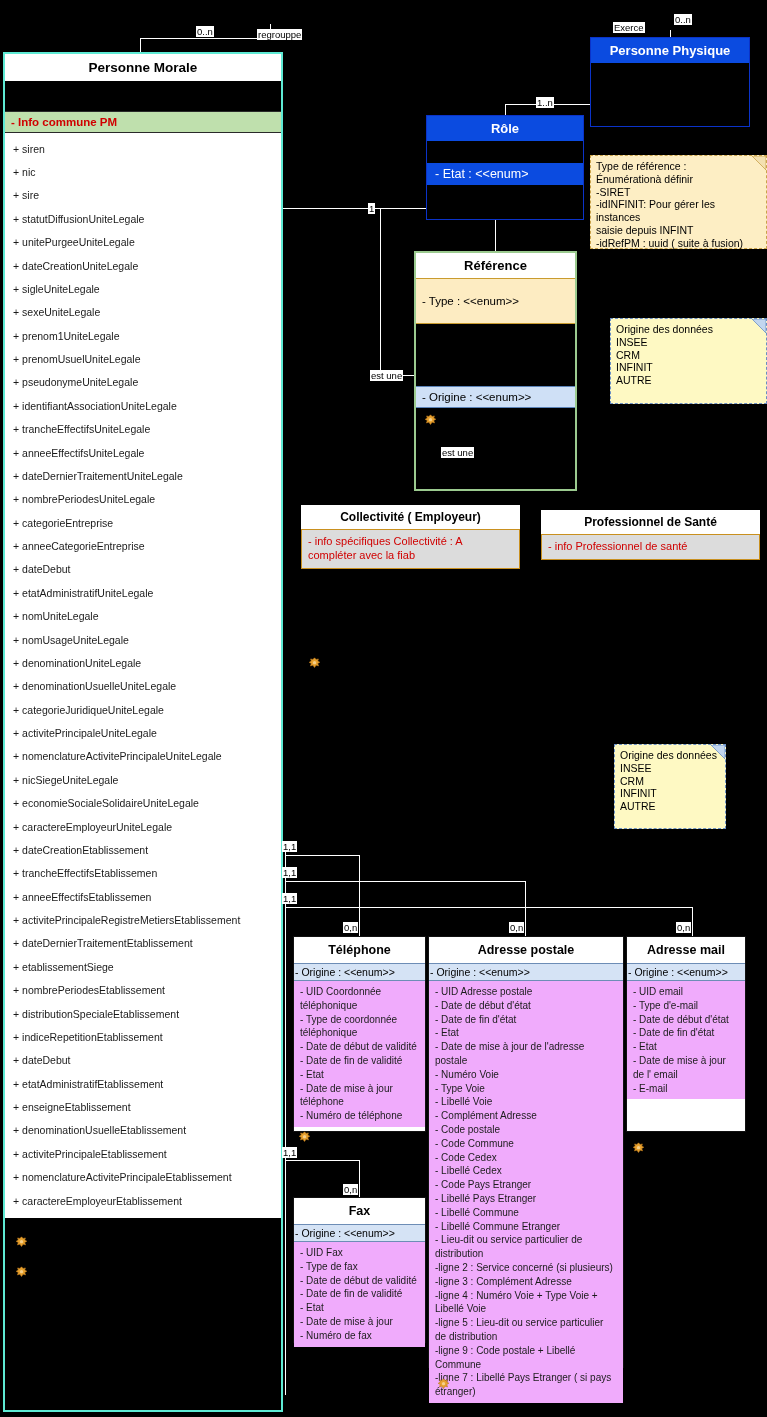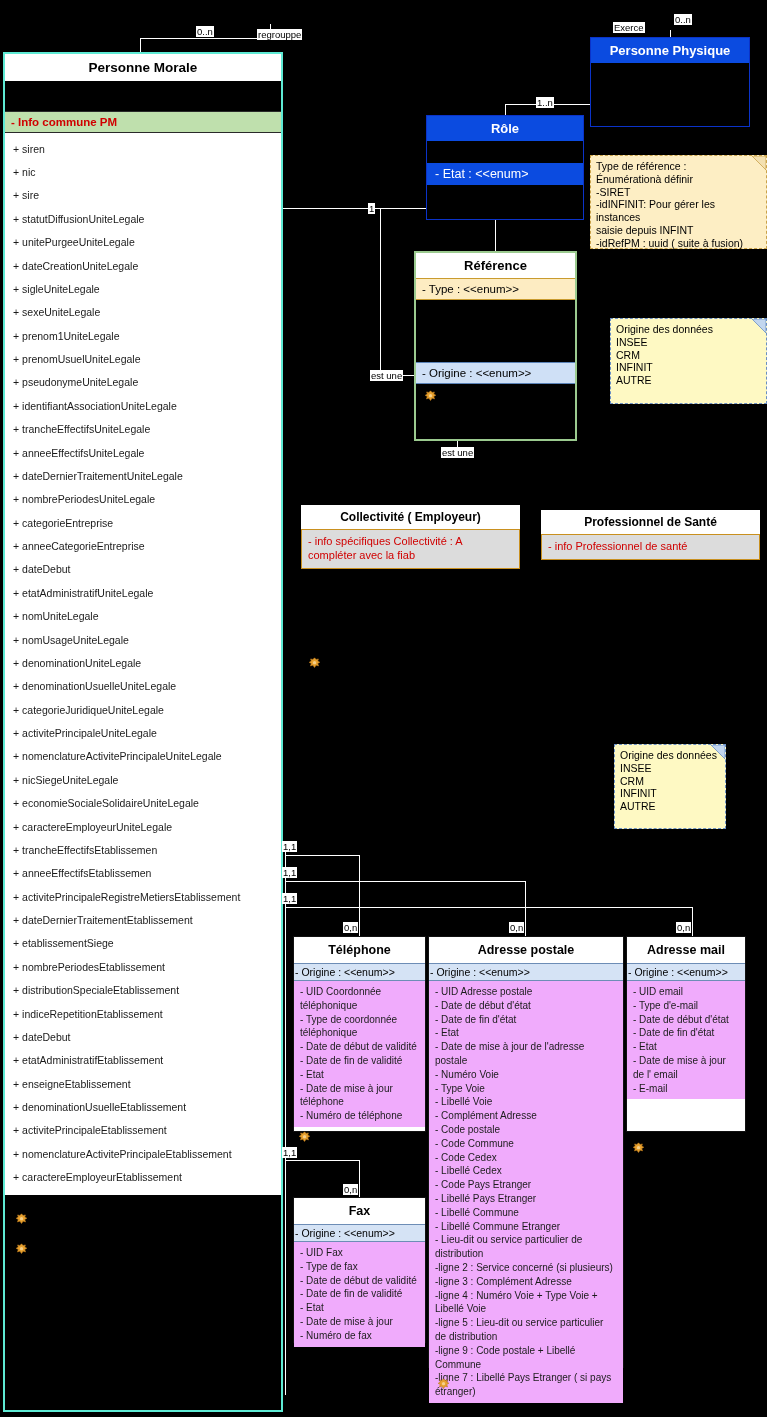--- a/index.html
+++ b/index.html
@@ -39,24 +39,24 @@
   .blue-empty{background:#000;}
   .blue-attr{background:#0b4be0;color:#fff;font-size:12.5px;padding:4px 8px;}
 
   #personne-physique{left:590px;top:37px;width:160px;height:90px;}
   #personne-physique .blue-empty{height:60px;}
   #role{left:426px;top:115px;width:158px;height:105px;}
   #role .blue-empty{height:22px;}
   #role .blue-empty2{background:#000;height:27px;}
 
   
-  #reference{left:414px;top:251px;width:163px;height:190px;border:2px solid #9bca8f;}
+  #reference{left:414px;top:251px;width:163px;height:240px;border:2px solid #9bca8f;}
   #reference .title{font-size:13px;padding:5px 2px;}
   .ref-type{background:#fdecc2;border-top:1px solid #c99b2e;border-bottom:1px solid #c99b2e;
-    font-size:11.5px;padding:4px 6px;}
+    font-size:11.5px;padding:16px 6px;}
   .ref-mid{background:#000;height:62px;}
   .ref-origine{background:#cfe0f6;border-top:1px solid #5b83b8;border-bottom:1px solid #5b83b8;
     font-size:11.5px;padding:4px 6px;}
   .ref-foot{background:#000;height:28px;position:relative;}
 
   
   .note{position:absolute;box-sizing:border-box;font-size:10.5px;line-height:1.22;padding:4px 5px;}
   .note-yellow{background:#fdeec4;border:1px dashed #c9a24a;}
   .note-blue{background:#fef9c3;border:1px dashed #6a8fc4;}
   .note .fold{position:absolute;right:0;top:0;width:14px;height:14px;}
@@ -147,20 +147,21 @@
       <div class="row">+ nomUniteLegale</div>
       <div class="row">+ nomUsageUniteLegale</div>
       <div class="row">+ denominationUniteLegale</div>
       <div class="row">+ denominationUsuelleUniteLegale</div>
       <div class="row">+ categorieJuridiqueUniteLegale</div>
       <div class="row">+ activitePrincipaleUniteLegale</div>
       <div class="row">+ nomenclatureActivitePrincipaleUniteLegale</div>
       <div class="row">+ nicSiegeUniteLegale</div>
       <div class="row">+ economieSocialeSolidaireUniteLegale</div>
       <div class="row">+ caractereEmployeurUniteLegale</div>
+      <div class="row">+ dateCreationEtablissement</div>
       <div class="row">+ trancheEffectifsEtablissemen</div>
       <div class="row">+ anneeEffectifsEtablissemen</div>
       <div class="row">+ activitePrincipaleRegistreMetiersEtablissement</div>
       <div class="row">+ dateDernierTraitementEtablissement</div>
       <div class="row">+ etablissementSiege</div>
       <div class="row">+ nombrePeriodesEtablissement</div>
       <div class="row">+ distributionSpecialeEtablissement</div>
       <div class="row">+ indiceRepetitionEtablissement</div>
       <div class="row">+ dateDebut</div>
       <div class="row">+ etatAdministratifEtablissement</div>

